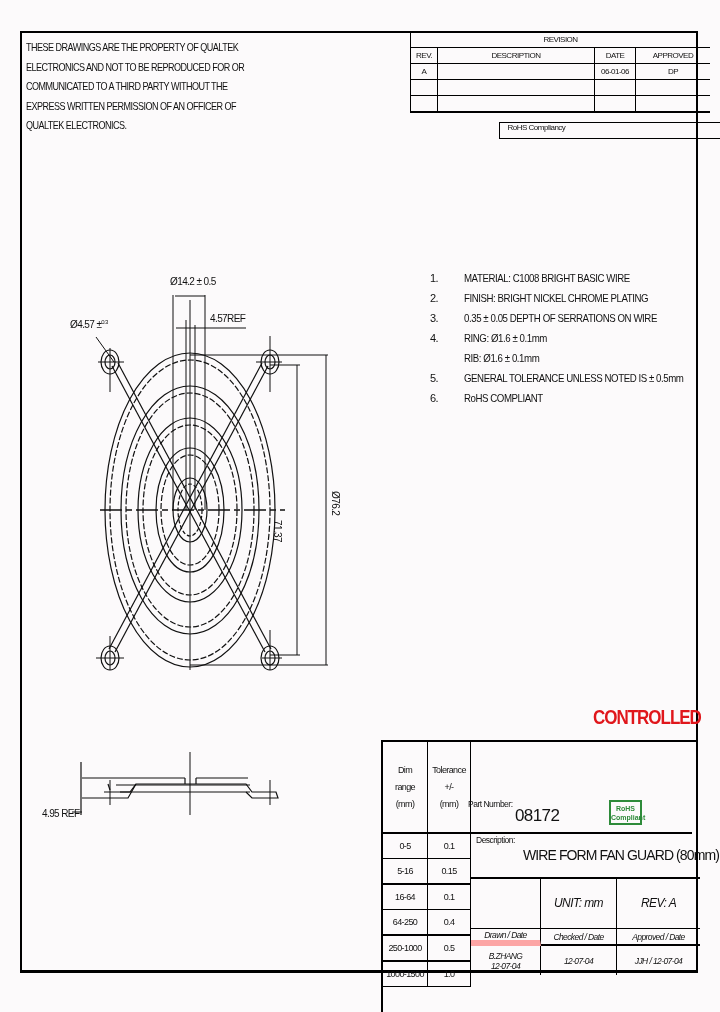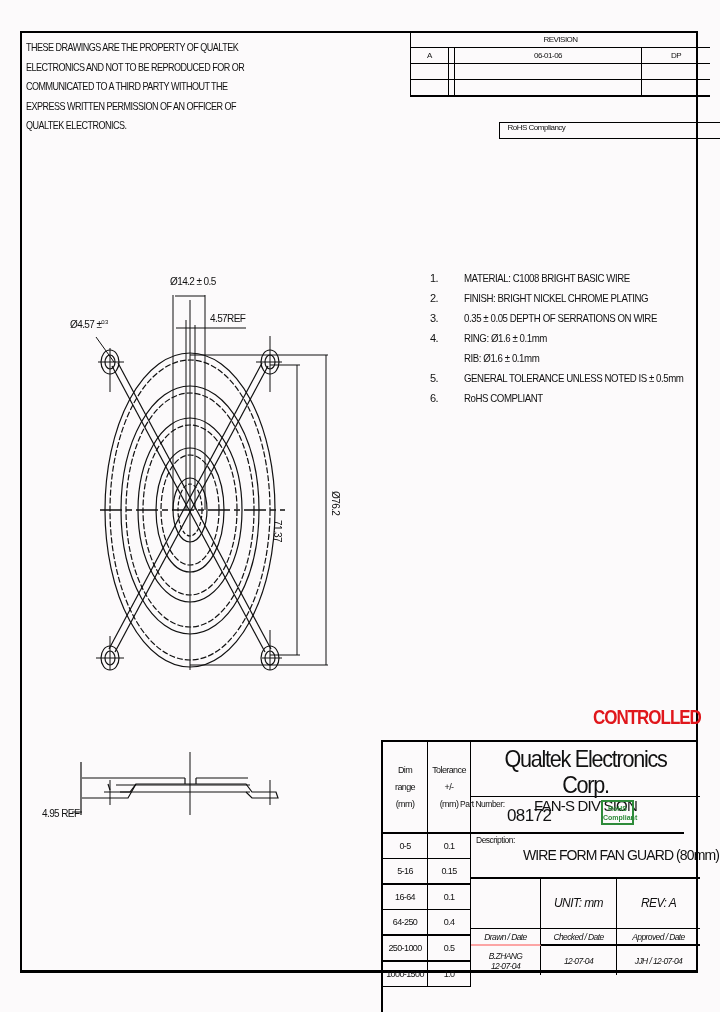--- a/index.html
+++ b/index.html
@@ -22,21 +22,21 @@
   .controlled{position:absolute;left:593px;top:706px;color:#e0161b;font-weight:bold;font-size:20px;letter-spacing:-1.2px;transform:scaleX(0.85);transform-origin:left top;}
   .dimlabel{position:absolute;font-size:10px;letter-spacing:-0.6px;white-space:nowrap;}
   .tb{position:absolute;left:381px;top:740px;width:317px;height:291px;border-top:2px solid #000;border-left:2px solid #000;box-sizing:border-box;}
   .tol{position:absolute;left:0;top:0;width:88px;font-size:9px;letter-spacing:-0.6px;}
   .tol td{border-right:1px solid #000;border-bottom:1px solid #000;text-align:center;padding:0;height:24px;}
   .tol td.hd{height:90px;line-height:17px;}
   .tol tr.thick td{border-bottom:2px solid #000;}
   .co{position:absolute;left:88px;top:0;width:229px;height:54px;border-bottom:1px solid #000;text-align:center;}
   .co .name{font-size:24px;letter-spacing:-1.4px;margin-top:4px;line-height:26px;transform:scaleX(0.9);}
   .co .div{font-size:15px;letter-spacing:-0.8px;line-height:16px;}
-  .pn{position:absolute;left:72px;top:54px;width:229px;height:36px;border-bottom:2px solid #000;}
+  .pn{position:absolute;left:80px;top:54px;width:229px;height:36px;border-bottom:2px solid #000;}
   .small{font-size:8.5px;letter-spacing:-0.5px;position:absolute;}
   .pnval{position:absolute;left:52px;top:10px;font-size:17px;letter-spacing:-0.6px;}
   .rohs{position:absolute;left:146px;top:4px;width:33px;height:25px;border:2px solid #2e8b3a;color:#2e8b3a;font-size:7px;line-height:9px;text-align:center;box-sizing:border-box;padding-top:2px;font-weight:bold;}
   .desc{position:absolute;left:88px;top:90px;width:229px;height:45px;border-bottom:2px solid #000;}
   .descval{position:absolute;left:52px;top:15px;font-size:14px;letter-spacing:-0.9px;white-space:nowrap;}
   .grid{position:absolute;left:88px;top:135px;width:229px;height:98px;}
   .grid .cell{position:absolute;border-right:1px solid #000;border-bottom:1px solid #000;box-sizing:border-box;display:flex;align-items:center;justify-content:center;text-align:left;letter-spacing:-0.6px;font-style:italic;}
   svg{position:absolute;left:0;top:0;}
 </style>
 </head>
@@ -50,20 +50,26 @@
   <div>COMMUNICATED TO A THIRD PARTY WITHOUT THE</div>
   <div>EXPRESS WRITTEN PERMISSION OF AN OFFICER OF</div>
   <div>QUALTEK ELECTRONICS.</div>
 </div>
 
 <table class="rev">
   <tbody>
       <tr class="head">
         <td colspan="4">REVISION</td>
       </tr>
+  <tr>
+    <td style="width:26px">REV.</td>
+    <td style="width:156px">DESCRIPTION</td>
+    <td style="width:40px">DATE</td>
+    <td>APPROVED</td>
+  </tr>
   <tr>
     <td>A</td>
     <td class="desc">RoHS Compliancy</td>
     <td>06-01-06</td>
     <td>DP</td>
   </tr>
   <tr>
         <td></td>
         <td></td>
         <td></td>
@@ -224,41 +230,37 @@
           <td>250-1000</td>
           <td>0.5</td>
         </tr>
     <tr>
           <td>1000-1500</td>
           <td>1.0</td>
         </tr>
   </tbody>
     </table>
 
-  <div class="co">
-    <div class="name">Qualtek Electronics Corp.</div>
-    <div class="div">FAN-S DIVISION</div>
-  </div>
 
   <div class="pn">
     <span class="small" style="left:5px;top:3px;">Part Number:</span>
     <span class="pnval">08172</span>
     <div class="rohs"><span>RoHS</span><br><span>Compliant</span></div>
   </div>
 
   <div class="desc">
     <span class="small" style="left:5px;top:3px;">Description:</span>
     <span class="descval">WIRE FORM FAN GUARD (80mm)</span>
   </div>
 
   <div class="grid">
     <div class="cell" style="left:0;top:0;width:70px;height:52px;"></div>
     <div class="cell" style="left:70px;top:0;width:76px;height:52px;font-size:12px;">UNIT:  mm</div>
     <div class="cell" style="left:146px;top:0;width:83px;height:52px;font-size:12px;border-right:none;">REV:  A</div>
-    <div class="cell" style="left:0;top:52px;width:70px;height:17px;font-size:8.5px;border-bottom:2px solid #fca5a5;">Drawn / Date</div>
+    <div class="cell" style="left:0;top:52px;width:70px;height:17px;font-size:8.5px;border-bottom:6px solid #fca5a5;">Drawn / Date</div>
     <div class="cell" style="left:70px;top:52px;width:76px;height:17px;font-size:8.5px;border-bottom:2px solid #000;">Checked / Date</div>
     <div class="cell" style="left:146px;top:52px;width:83px;height:17px;font-size:8.5px;border-bottom:2px solid #000;border-right:none;">Approved / Date</div>
     <div class="cell" style="left:0;top:69px;width:70px;height:29px;font-size:8.5px;flex-direction:column;line-height:10px;border-bottom:none;">
         <span>B.ZHANG</span>
         <span>12-07-04</span>
       </div>
     <div class="cell" style="left:70px;top:69px;width:76px;height:29px;font-size:8.5px;border-bottom:none;">12-07-04</div>
     <div class="cell" style="left:146px;top:69px;width:83px;height:29px;font-size:8.5px;border-right:none;border-bottom:none;">JJH / 12-07-04</div>
   </div>
 </div>

